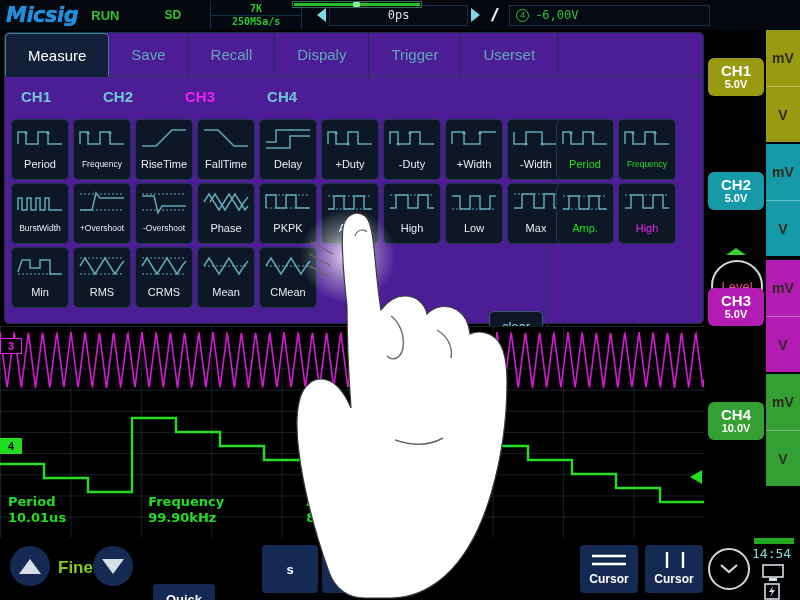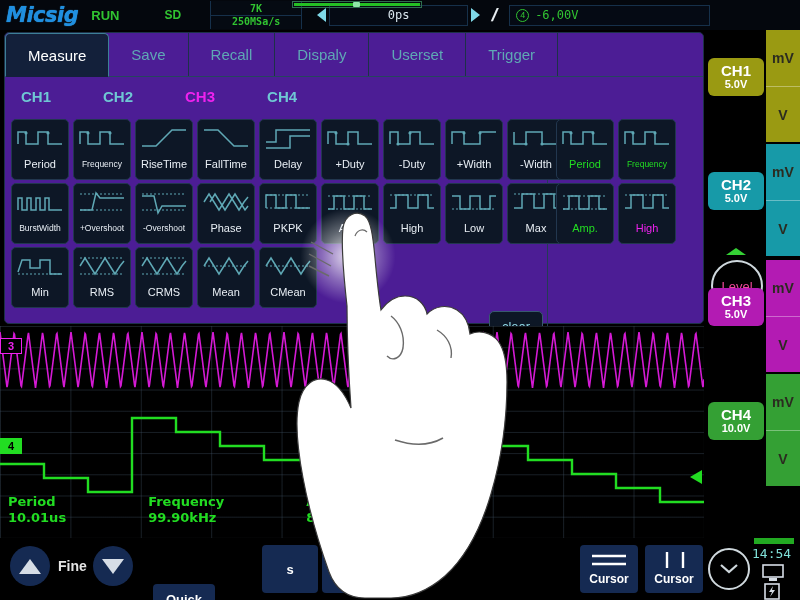--- a/index.html
+++ b/index.html
@@ -173,21 +173,21 @@
 
   
   .bottom { position: absolute; left: 0; top: 538px; width: 800px; height: 62px; background: #000; }
   .rbtn { background: #152a52; border-radius: 4px; display: flex; align-items: center; justify-content: center; }
   .circbtn {
     width: 40px; height: 40px; border-radius: 50%; background: #152a52;
     display: flex; align-items: center; justify-content: center;
   }
   .tri-up { width: 0; height: 0; border-left: 11px solid transparent; border-right: 11px solid transparent; border-bottom: 15px solid #d6dde6; }
   .tri-dn { width: 0; height: 0; border-left: 11px solid transparent; border-right: 11px solid transparent; border-top: 15px solid #d6dde6; }
-  .fine { color: #e5e5e5; font-size: 14px; font-weight: bold; }
+  .fine { color: #84cc16; font-size: 17px; font-weight: bold; }
   .qsave { width: 62px; height: 48px; color: #fff; font-size: 13px; font-weight: bold;
            flex-direction: column; line-height: 16px; margin-top: 39px; }
   .sbtn { width: 56px; height: 48px; color: #fff; font-size: 13px; font-weight: bold; }
   .tbbtn { width: 62px; height: 48px; color: #fff; font-size: 13px; font-weight: bold;
            flex-direction: column; justify-content: center; gap: 3px; }
   .cursbtn { width: 58px; height: 48px; color: #fff; font-size: 12px; font-weight: bold;
              flex-direction: column; justify-content: center; gap: 4px; }
   .circdn { width: 42px; height: 42px; border-radius: 50%; border: 2px solid #cfd8dd;
             display: flex; align-items: center; justify-content: center; }
   .clock { color: #7fe0d8; font-size: 13px; font-family: "DejaVu Sans Mono", monospace; }
@@ -228,22 +228,22 @@
   </div>
 </div>
 
 <div class="panel">
 
   <div class="tabs">
     <div class="tab active">Measure</div>
     <div class="tab">Save</div>
     <div class="tab">Recall</div>
     <div class="tab">Dispaly</div>
+    <div class="tab">Trigger</div>
     <div class="tab">Userset</div>
-    <div class="tab">Trigger</div>
   </div>
 
   <div class="chrow">
     <div class="ch-sel">CH1</div>
     <div class="ch-sel">CH2</div>
     <div class="ch-sel active">CH3</div>
     <div class="ch-sel">CH4</div>
   </div>
 
   <div class="gridwrap">

